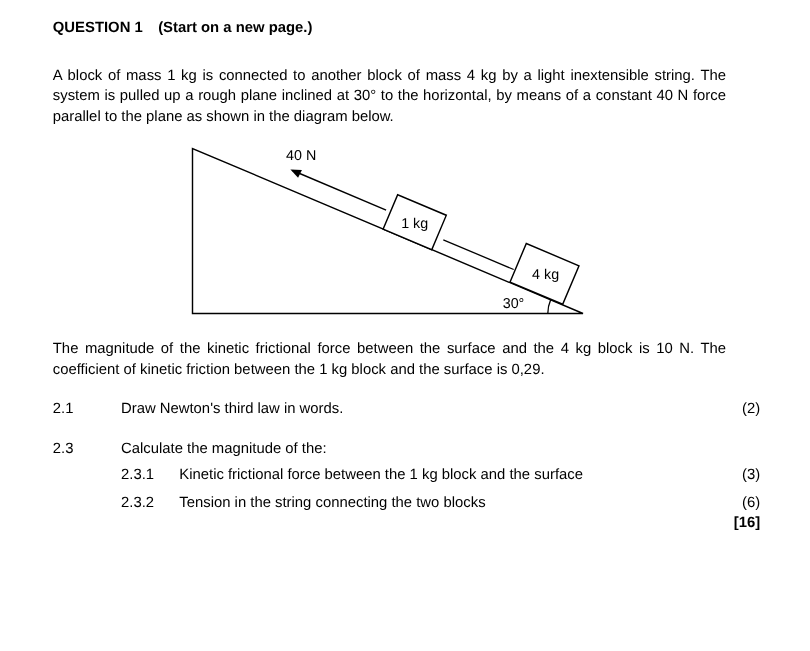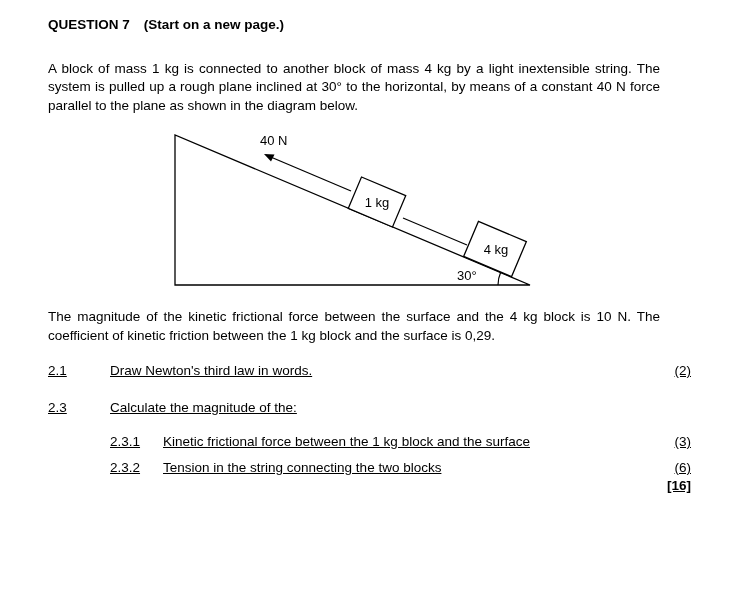--- a/index.html
+++ b/index.html
@@ -26,41 +26,41 @@
     margin-top: 10px;
     margin-left: 112px;
     width: 420px;
     height: 175px;
   }
   svg text {
     font-family: "Liberation Sans", "DejaVu Sans", sans-serif;
     font-size: 13px;
     fill: #000;
   }
-  .questions { width: 643px; margin-top: 17px; text-decoration: underline; }
+  .questions { width: 643px; margin-top: 17px; }
   .q-row { display: flex; align-items: flex-start; }
   .q-row + .q-row { margin-top: 18px; }
-  .q-row.sub { margin-top: 16px; }
+  .q-row.sub { margin-top: 5px; }
   .q-row.sub2 { margin-top: 7px; }
   .q-num { width: 62px; flex: 0 0 62px; }
   .q-spacer { width: 62px; flex: 0 0 62px; }
   .q-subnum { width: 53px; flex: 0 0 53px; }
   .q-text { width: 538px; flex: 0 0 538px; }
   .q-text-sub { width: 470px; flex: 0 0 470px; }
   .q-marks { margin-left: auto; text-align: right; white-space: nowrap; }
   .q-marks.bottom { align-self: flex-end; }
   .justify-line { text-align: justify; text-align-last: justify; }
   .bold { font-weight: bold; }
   .total-marks { font-weight: bold; }
 </style>
 </head>
 <body>
 
 <div class="title">
-  <span>QUESTION 7</span><span class="sub">(Start on a new page.)</span>
+  <span>QUESTION 1</span><span class="sub">(Start on a new page.)</span>
 </div>
 
 <p class="para">A block of mass 1 kg is connected to another block of mass 4 kg by a light inextensible string. The system is pulled up a rough plane inclined at 30° to the horizontal, by means of a constant 40 N force parallel to the plane as shown in the diagram below.</p>
 
 <div class="diagram-wrap">
   <svg width="420" height="175" viewBox="0 0 420 175">
 
     <path d="M 15 10 L 15 160 L 370 160 Z" fill="none" stroke="#000" stroke-width="1.3"></path>
 
     <path d="M 338 160 A 32 32 0 0 1 340.6 147.5" fill="none" stroke="#000" stroke-width="1.2"></path>

